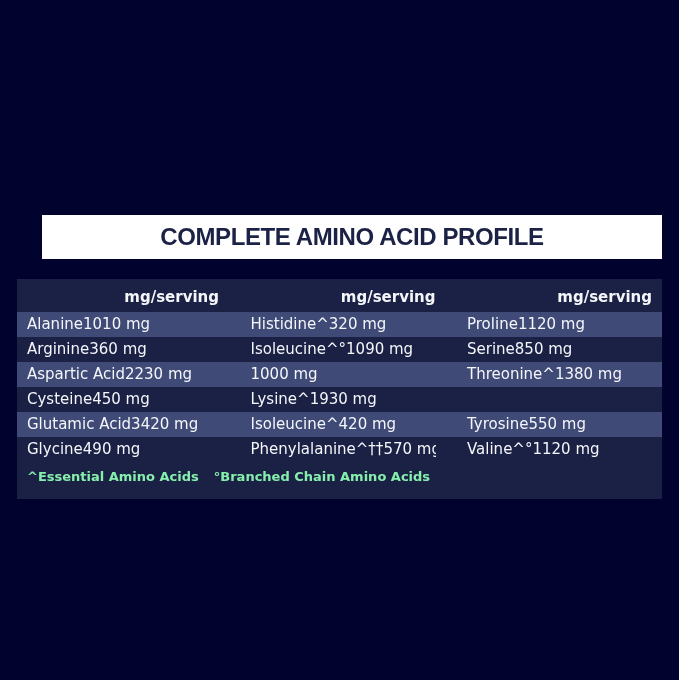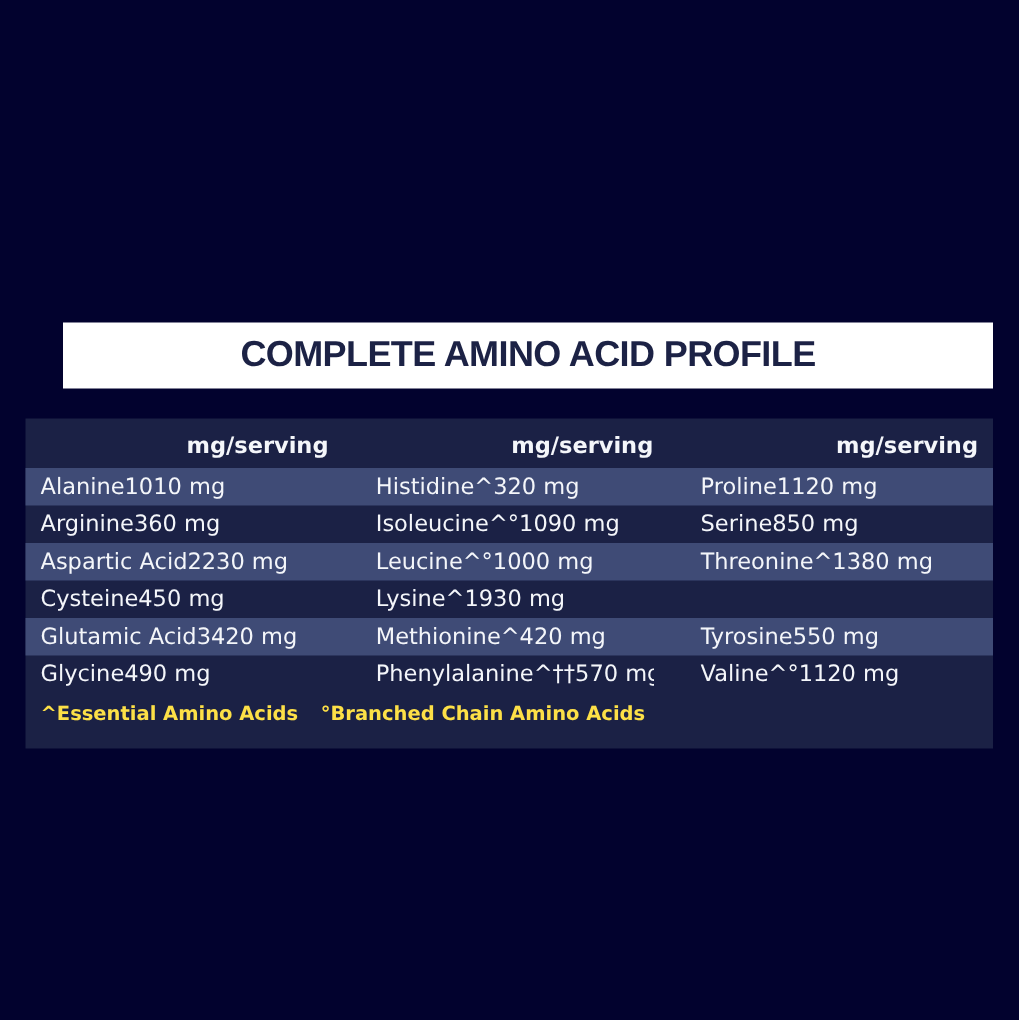--- a/index.html
+++ b/index.html
@@ -59,21 +59,21 @@
     display: flex;
     justify-content: flex-start;
     white-space: nowrap;
     overflow: hidden;
   }
   .footnotes {
     padding: 6px 10px 0 10px;
     font-size: 13px;
     font-weight: 600;
     line-height: 18px;
-    color: #fde047;
+    color: #86efac;
     display: flex;
     gap: 15px;
     white-space: nowrap;
   }
 </style>
 </head>
 <body>
 
 <section class="panel">
 
@@ -126,21 +126,20 @@
           <span>850 mg</span>
         </div>
       </div>
 
       <div class="row data-row">
         <div class="group">
           <span>Aspartic Acid</span>
           <span>2230 mg</span>
         </div>
         <div class="group">
-          <span>Leucine^°</span>
           <span>1000 mg</span>
         </div>
         <div class="group">
           <span>Threonine^</span>
           <span>1380 mg</span>
         </div>
       </div>
 
       <div class="row data-row">
         <div class="group">
@@ -152,21 +151,21 @@
           <span>1930 mg</span>
         </div>
       </div>
 
       <div class="row data-row">
         <div class="group">
           <span>Glutamic Acid</span>
           <span>3420 mg</span>
         </div>
         <div class="group">
-          <span>Methionine^</span>
+          <span>Isoleucine^</span>
           <span>420 mg</span>
         </div>
         <div class="group">
           <span>Tyrosine</span>
           <span>550 mg</span>
         </div>
       </div>
 
       <div class="row data-row">
         <div class="group">

